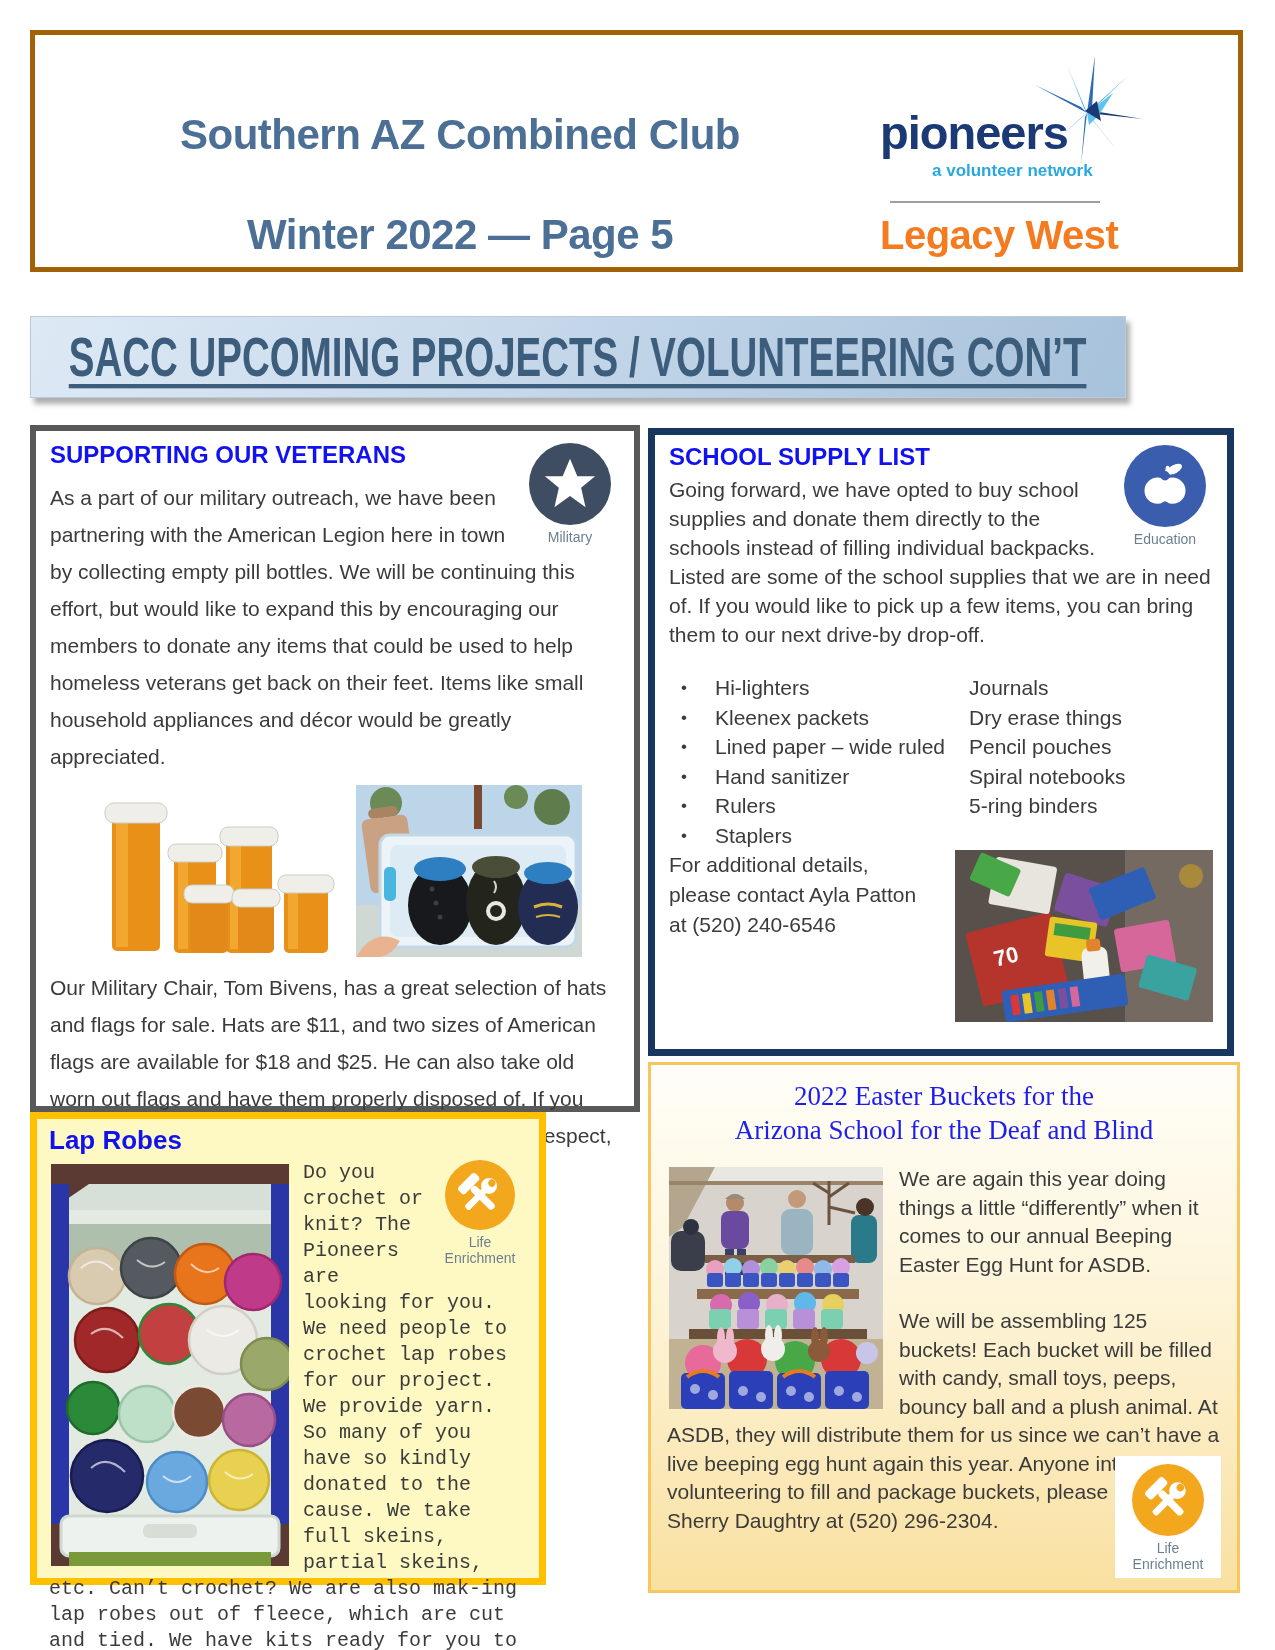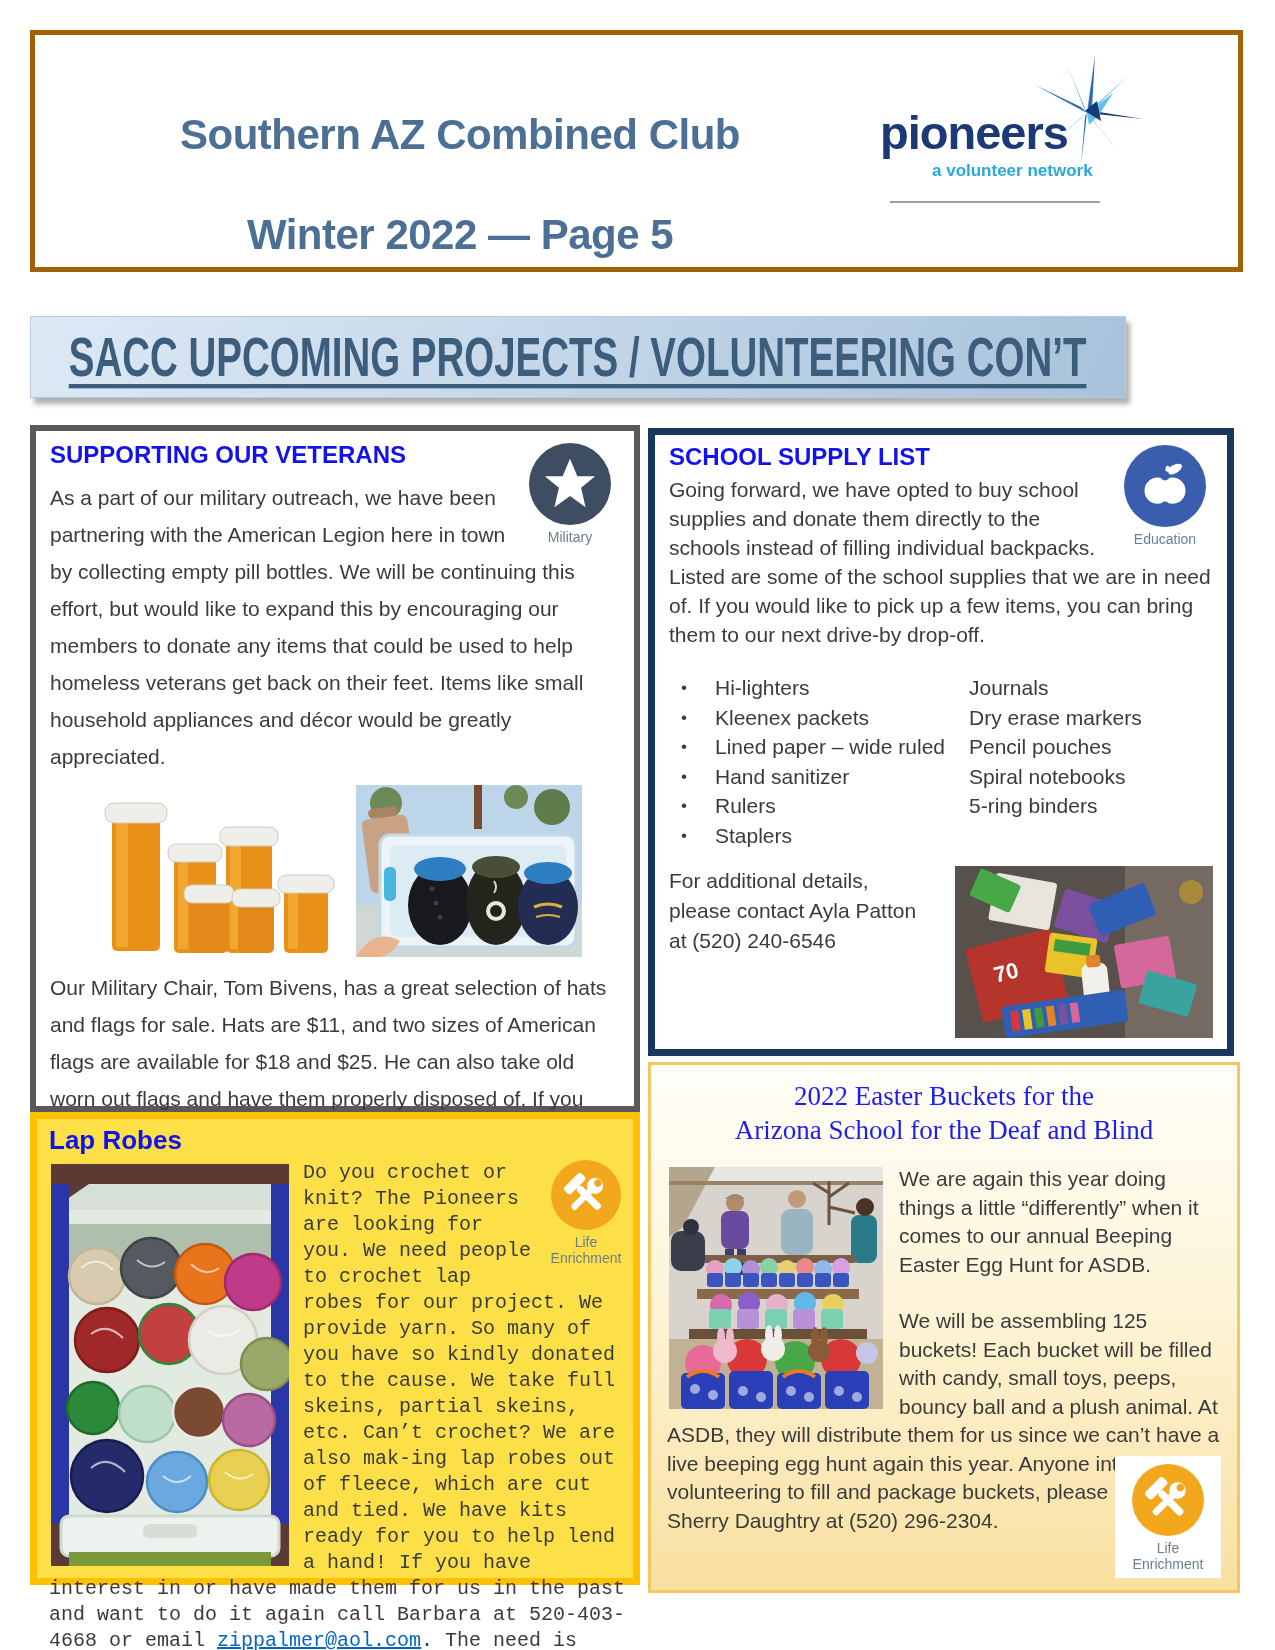--- a/index.html
+++ b/index.html
@@ -71,28 +71,28 @@
     position:absolute; left:648px; top:428px; width:586px; height:628px;
     border:7px solid #17375e; padding:8px 14px 8px 14px; background:#fff;
   }
   .school-intro { font-size:21px; line-height:29px; }
   .supply-cols { display:flex; margin-top:24px; }
   .supply-left { width:288px; margin-left:12px; }
   .supply-right { flex:1; }
   .supply-item { display:flex; font-size:21px; line-height:29.5px; }
   .supply-item .bullet { width:34px; font-size:17px; line-height:29.5px; }
   .supply-right .supply-item { line-height:29.5px; }
-  .school-bottom { display:flex; margin-top:16px; align-items:flex-start; }
+  .school-bottom { display:flex; align-items:flex-start; }
   .school-contact { width:262px; font-size:21px; line-height:30px; }
   .school-photo { margin-left:auto; }
 
   
   .box-lap {
-    position:absolute; left:30px; top:1112px; width:610px; height:473px;
-    border:7px solid #ffc000; padding:6px 1px 6px 12px; background:#fde047;
+    position:absolute; left:30px; top:1112px; width:516px; height:473px;
+    border:7px solid #ffc000; padding:6px 13px 6px 12px; background:#fef9c3;
   }
   .lap-content { margin-top:4px; }
   .lap-photo { float:left; margin:4px 14px 2px 2px; }
   .lap-icon { float:right; width:92px; text-align:center; margin:0 0 4px 6px; }
   .lap-icon .icon-circle { width:70px; height:70px; }
   .lap-text { font-size:20px; line-height:26px;font-family:Liberation Mono, monospace; }
   .lap-text a { color:#0563c1; }
 
   
   .box-easter {
@@ -134,20 +134,21 @@
         <polygon points="0,0 -6,52 -2,4" fill="#2d6cb5"></polygon>
         <polygon points="0,0 -34,30 -4,3" fill="#35a8e0"></polygon>
         <polygon points="0,0 -20,-48 -3,-5" fill="#35a8e0"></polygon>
         <polygon points="0,0 26,-20 12,2 2,12" fill="#5fc4ec"></polygon>
         <polygon points="-2,-2 10,-12 14,8" fill="#1b3a75"></polygon>
       </g>
     </svg>
     <div class="logo-brand">pioneers</div>
     <div class="logo-tagline">a volunteer network</div>
     <div class="logo-rule"></div>
+    <div class="logo-sub">Legacy West</div>
   </div>
 </div>
 
 <div class="banner">
   <span class="banner-text">SACC UPCOMING PROJECTS / VOLUNTEERING CON’T</span>
 </div>
 
 <div class="box-veterans">
   <div class="icon-block">
     <div class="icon-circle" style="background:#3e4d61;">
@@ -266,21 +267,21 @@
         <div class="supply-item">
           <span class="bullet">•</span>
           <span>Staplers</span>
         </div>
       </div>
     <div class="supply-right">
         <div class="supply-item">
           <span>Journals</span>
         </div>
         <div class="supply-item">
-          <span>Dry erase markers</span>
+          <span>Dry erase things</span>
         </div>
         <div class="supply-item">
           <span>Pencil pouches</span>
         </div>
         <div class="supply-item">
           <span>Spiral notebooks</span>
         </div>
         <div class="supply-item">
           <span>5-ring binders</span>
         </div>

